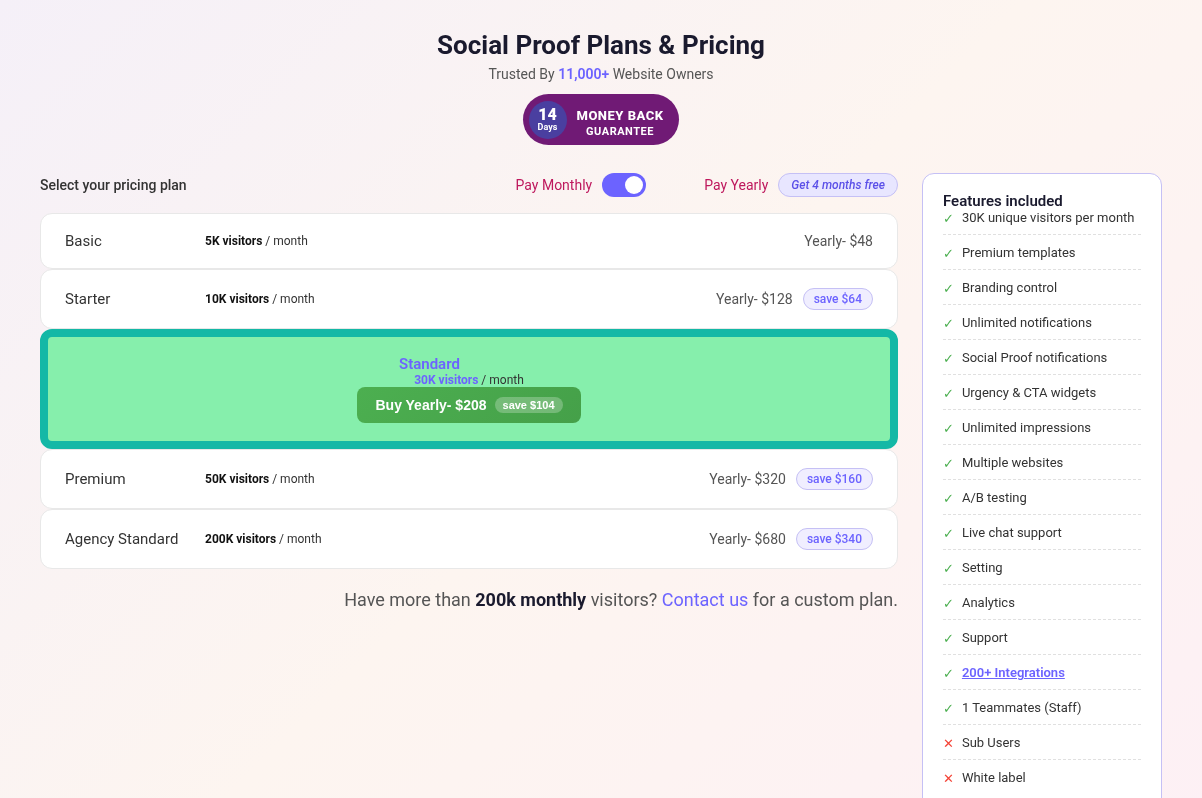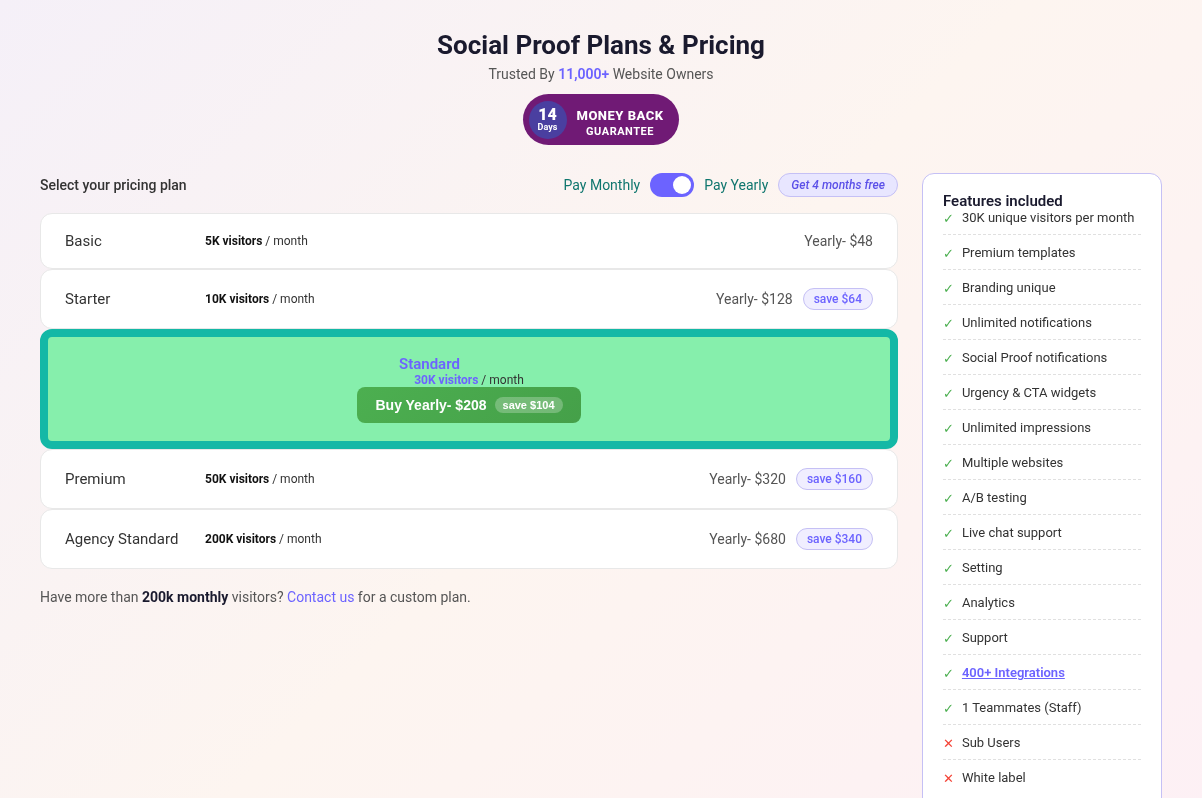--- a/index.html
+++ b/index.html
@@ -94,21 +94,22 @@
       color: #333;
       font-weight: 500;
     }
     .billing-toggle {
       display: flex;
       align-items: center;
       gap: 10px;
     }
     .billing-option {
       font-size: 14px;
-      color: #0f766e;
+      color: #be185d;
+      margin-left: 48px;
     }
     .toggle-switch {
       width: 44px;
       height: 24px;
       background: #6c63ff;
       border-radius: 12px;
       position: relative;
       cursor: pointer;
     }
     .toggle-knob {
@@ -198,23 +199,23 @@
       white-space: nowrap;
     }
     .buy-button .save-badge-green {
       background: rgba(255,255,255,0.25);
       color: white;
       border-radius: 12px;
       padding: 2px 8px;
       font-size: 11px;
     }
     .custom-plan-text {
-      text-align: left;
+      text-align: right;
       margin-top: 20px;
-      font-size: 14px;
+      font-size: 18px;
       color: #555;
     }
     .custom-plan-text strong {
       font-weight: 700;
       color: #1a1a2e;
     }
     .custom-plan-text a {
       color: #6c63ff;
       text-decoration: none;
     }
@@ -355,21 +356,21 @@
       <div class="feature-item">
             <span class="check-icon">✓</span>
             <span>30K unique visitors per month</span>
           </div>
           <div class="feature-item">
             <span class="check-icon">✓</span>
             <span>Premium templates</span>
           </div>
           <div class="feature-item">
             <span class="check-icon">✓</span>
-            <span>Branding unique</span>
+            <span>Branding control</span>
           </div>
           <div class="feature-item">
             <span class="check-icon">✓</span>
             <span>Unlimited notifications</span>
           </div>
           <div class="feature-item">
             <span class="check-icon">✓</span>
             <span>Social Proof notifications</span>
           </div>
           <div class="feature-item">
@@ -399,21 +400,21 @@
           <div class="feature-item">
             <span class="check-icon">✓</span>
             <span>Analytics</span>
           </div>
           <div class="feature-item">
             <span class="check-icon">✓</span>
             <span>Support</span>
           </div>
           <div class="feature-item">
             <span class="check-icon">✓</span>
-            <span class="feature-link">400+ Integrations</span>
+            <span class="feature-link">200+ Integrations</span>
           </div>
           <div class="feature-item">
             <span class="check-icon">✓</span>
             <span>1 Teammates (Staff)</span>
           </div>
           <div class="feature-item">
             <span class="cross-icon">✕</span>
             <span>Sub Users</span>
           </div>
           <div class="feature-item">

